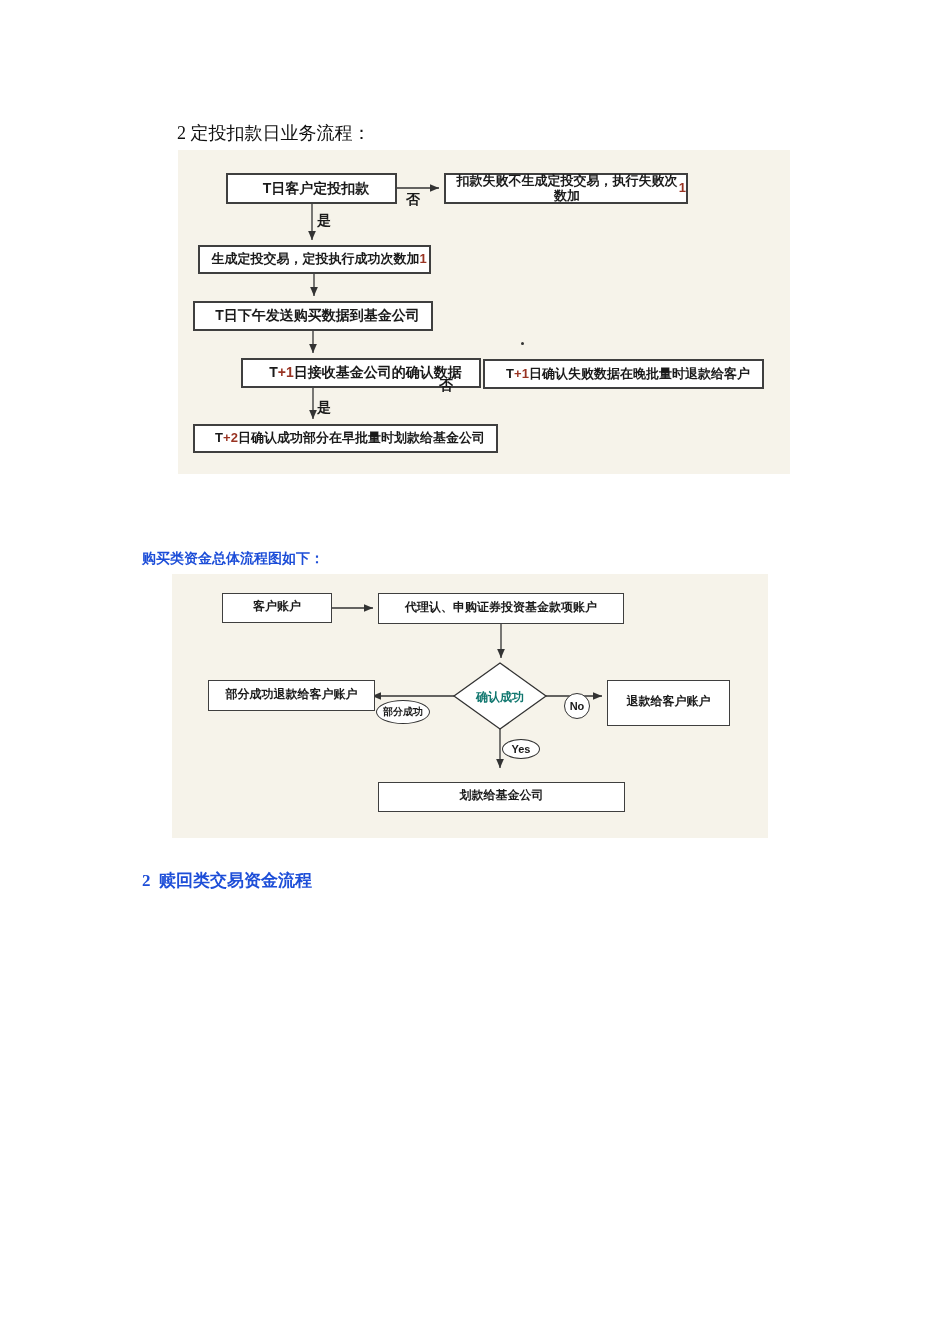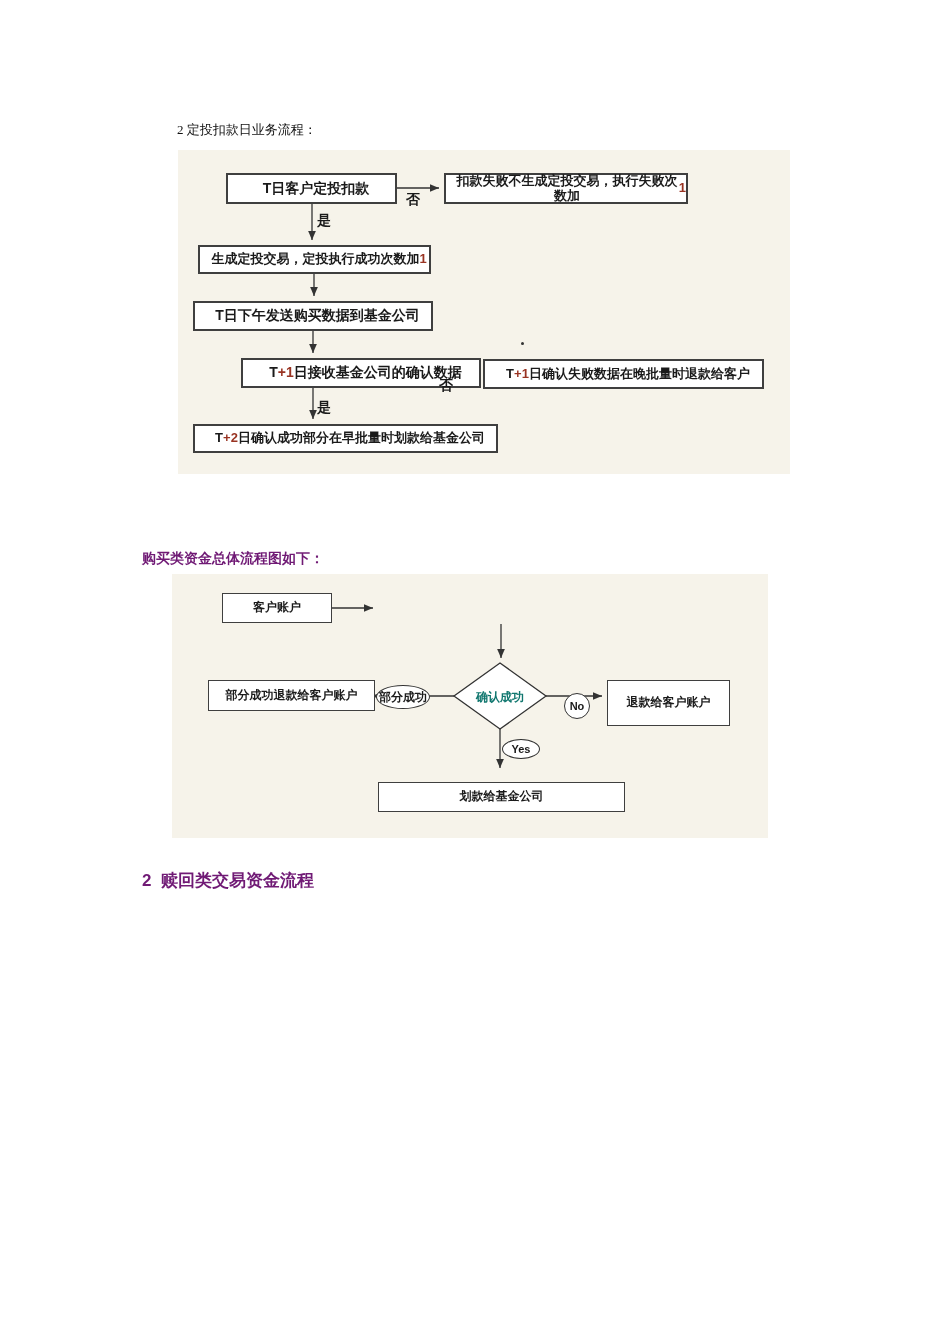--- a/index.html
+++ b/index.html
@@ -5,38 +5,38 @@
   html,body{margin:0;padding:0;}
   body{
     position:relative;
     width:950px;height:1344px;
     background:#ffffff;
     font-family:"Liberation Sans", sans-serif;
     color:#1c1c1c;
     overflow:hidden;
   }
   .heading{position:absolute;white-space:pre;}
-  .h-serif{font-family:"Liberation Serif", serif;font-size:13px;font-weight:400;color:#111;}
-  .h-bold{font-size:15px;font-weight:bold;color:#701a75;}
+  .h-serif{font-family:"Liberation Serif", serif;font-size:18px;font-weight:400;color:#111;}
+  .h-bold{font-size:15px;font-weight:bold;color:#1d4ed8;font-family:Liberation Serif, serif;}
   .panel{position:absolute;background:#f6f3ea;}
   .conn{position:absolute;left:0;top:0;}
   .fbox{
     position:absolute;
     background:#ffffff;
     border:2px solid #3f3f3f;
     box-sizing:border-box;
     display:flex;align-items:center;justify-content:center;
     text-align:center;
     font-weight:bold;
     line-height:1.1;
     color:#1a1a1a;
   }
   #panel1 .fbox{font-size:13px;padding-left:9px;}
   #panel1 .fbox.big{font-size:14px;}
-  #panel2 .fbox{font-size:12px;border-width:1.5px;}
+  #panel2 .fbox{font-size:12px;border-width:1.5px;font-family:Liberation Mono, monospace;}
   .lbl{position:absolute;font-weight:bold;font-size:14px;color:#1a1a1a;}
   .ell{
     position:absolute;background:#ffffff;border:1.5px solid #333;
     border-radius:50%;box-sizing:border-box;
     display:flex;align-items:center;justify-content:center;
     font-weight:bold;color:#1a1a1a;
   }
   .diamond-label{position:absolute;font-size:12px;font-weight:bold;text-align:center;color:#0f766e;}
   .dot{position:absolute;width:3px;height:3px;background:#333;border-radius:50%;}
   .digit{color:#993322;}
@@ -97,26 +97,27 @@
     <line x1="160" y1="34" x2="201" y2="34" stroke="#333" stroke-width="1.3" marker-end="url(#ar2)"></line>
     <line x1="329" y1="50" x2="329" y2="84" stroke="#333" stroke-width="1.3" marker-end="url(#ar2)"></line>
     <line x1="282" y1="122" x2="200" y2="122" stroke="#333" stroke-width="1.3" marker-end="url(#ar2)"></line>
     <line x1="374" y1="122" x2="430" y2="122" stroke="#333" stroke-width="1.3" marker-end="url(#ar2)"></line>
     <line x1="328" y1="155" x2="328" y2="194" stroke="#333" stroke-width="1.3" marker-end="url(#ar2)"></line>
     <polygon points="328,89 374,122 328,155 282,122" fill="#ffffff" stroke="#333" stroke-width="1.3"></polygon>
   </svg>
 
   <span class="diamond-label" style="left:288px;top:115px;width:80px;">确认成功</span>
 
-  <div class="ell" style="left:204px;top:111px;width:54px;height:24px;font-size:12px;">部分成功</div>
+  <div class="ell" style="left:204px;top:126px;width:54px;height:24px;font-size:10px;">部分成功</div>
   <div class="ell" style="left:392px;top:119px;width:26px;height:26px;font-size:11px;">No</div>
   <div class="ell" style="left:330px;top:165px;width:38px;height:20px;font-size:11px;">Yes</div>
 
   <div class="fbox" style="left:50px;top:19px;width:110px;height:30px;">客户账户</div>
 
+  <div class="fbox" style="left:206px;top:19px;width:246px;height:31px;">代理认、申购证券投资基金款项账户</div>
 
   <div class="fbox" style="left:36px;top:106px;width:167px;height:31px;">部分成功退款给客户账户</div>
 
   <div class="fbox" style="left:435px;top:106px;width:123px;height:46px;">退款给客户账户</div>
 
   <div class="fbox" style="left:206px;top:208px;width:247px;height:30px;">划款给基金公司</div>
 </section>
 
 <div class="heading h-bold" style="left:142px;top:869px;font-size:17px;">2  赎回类交易资金流程</div>
 

